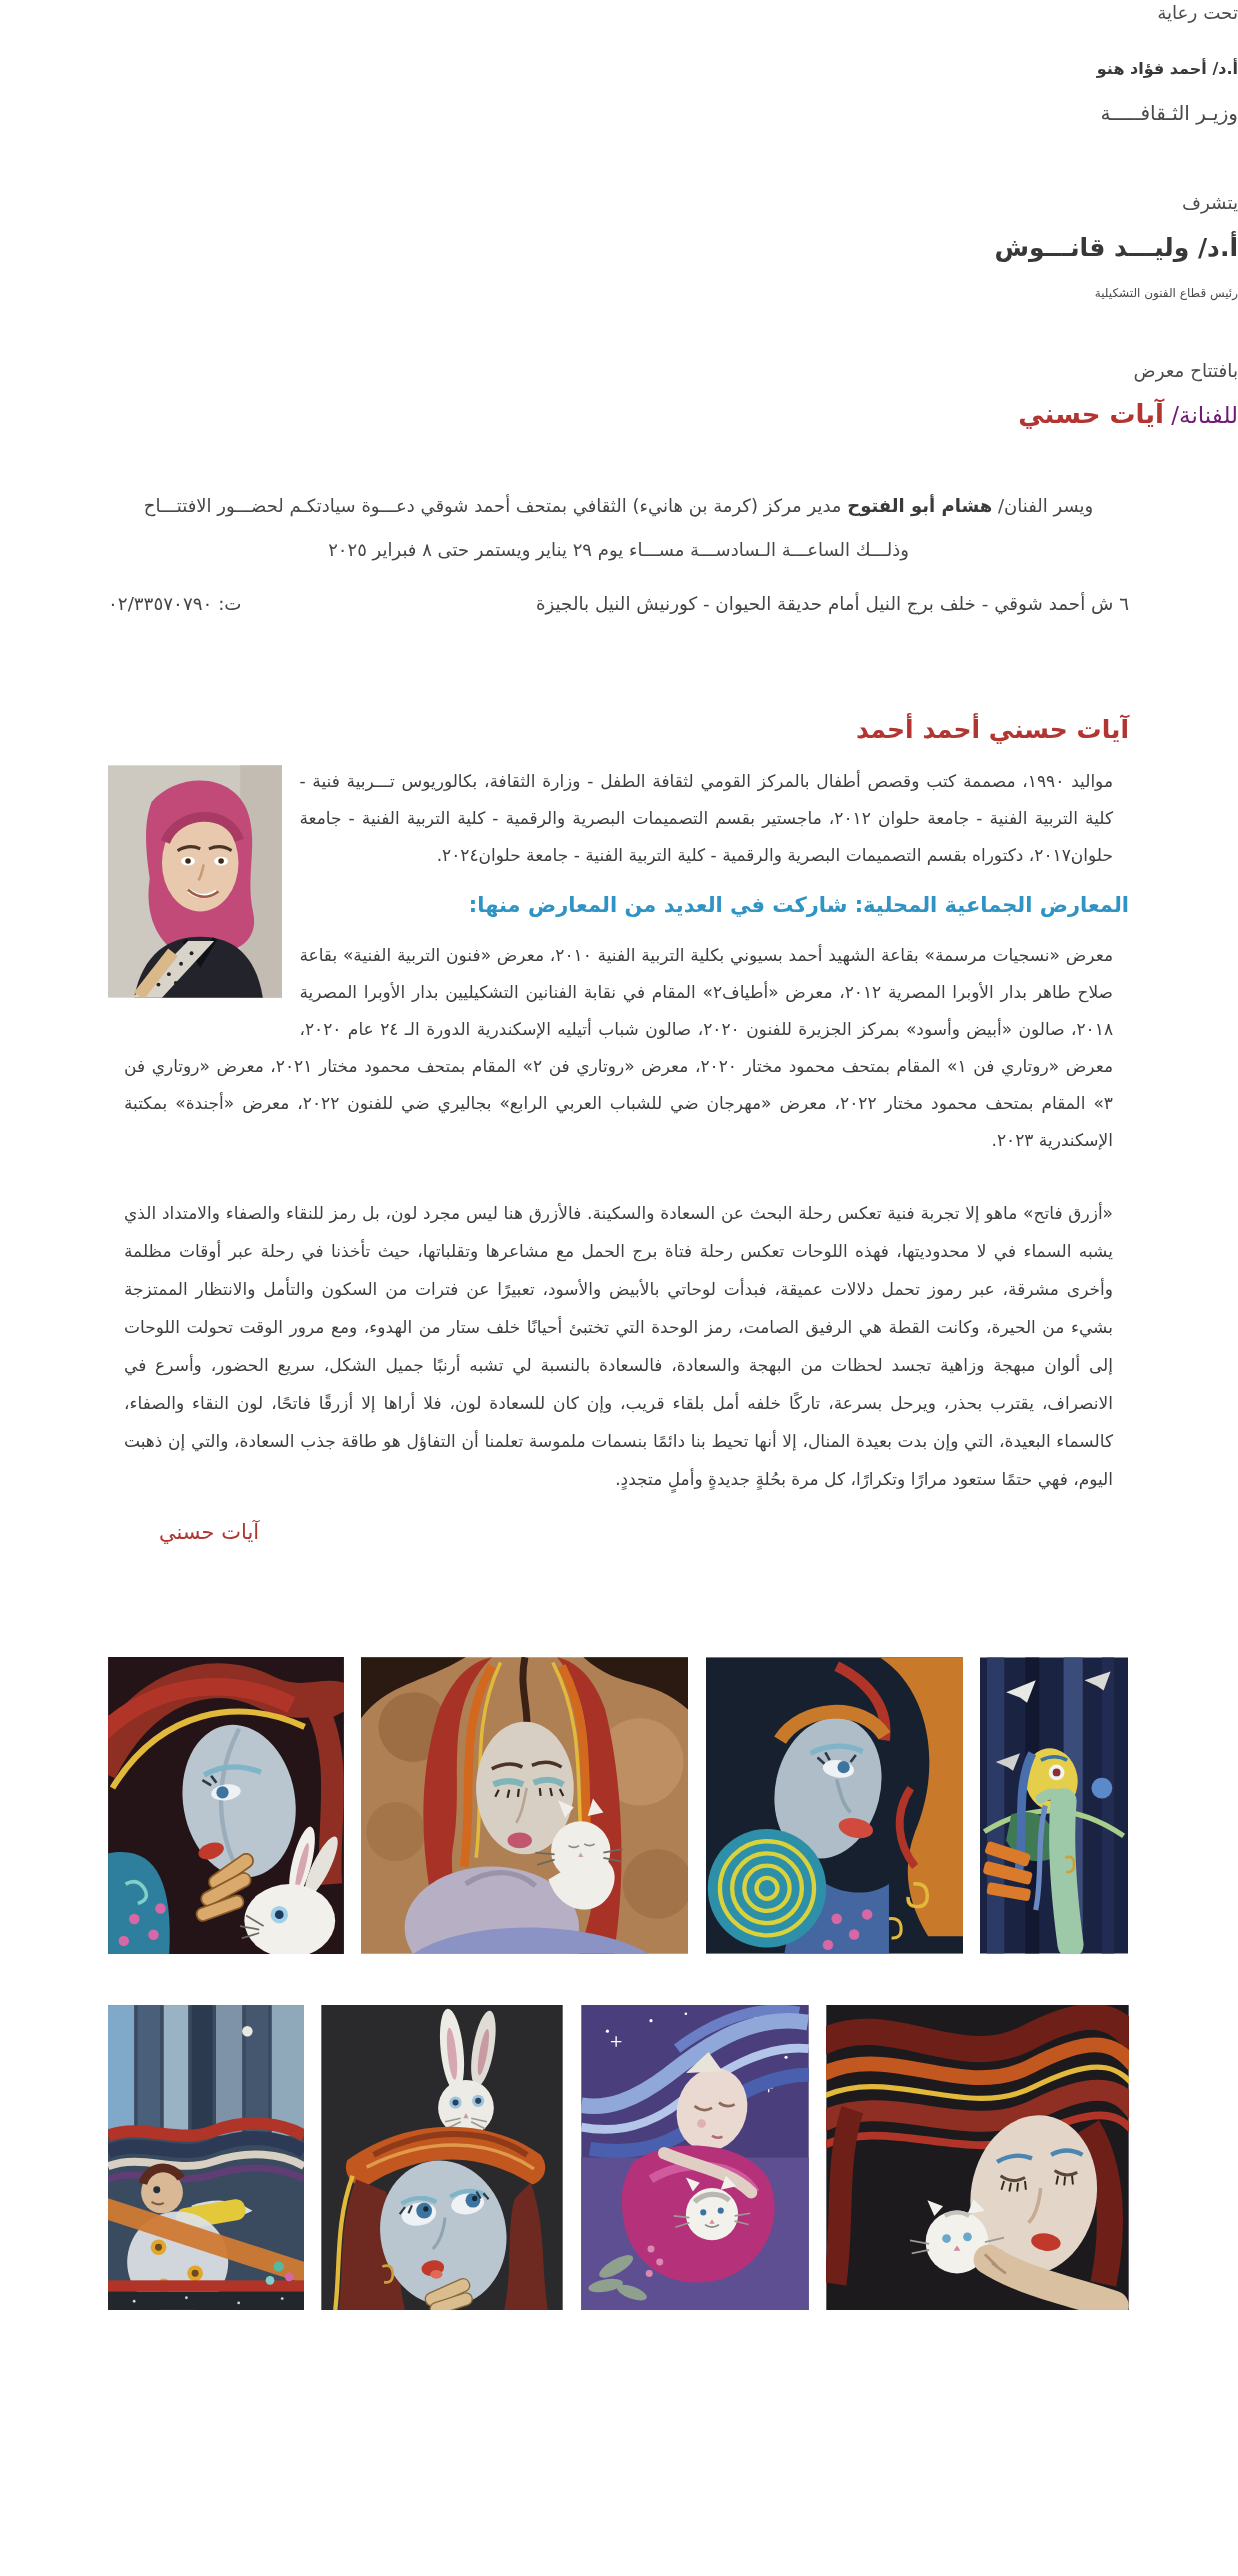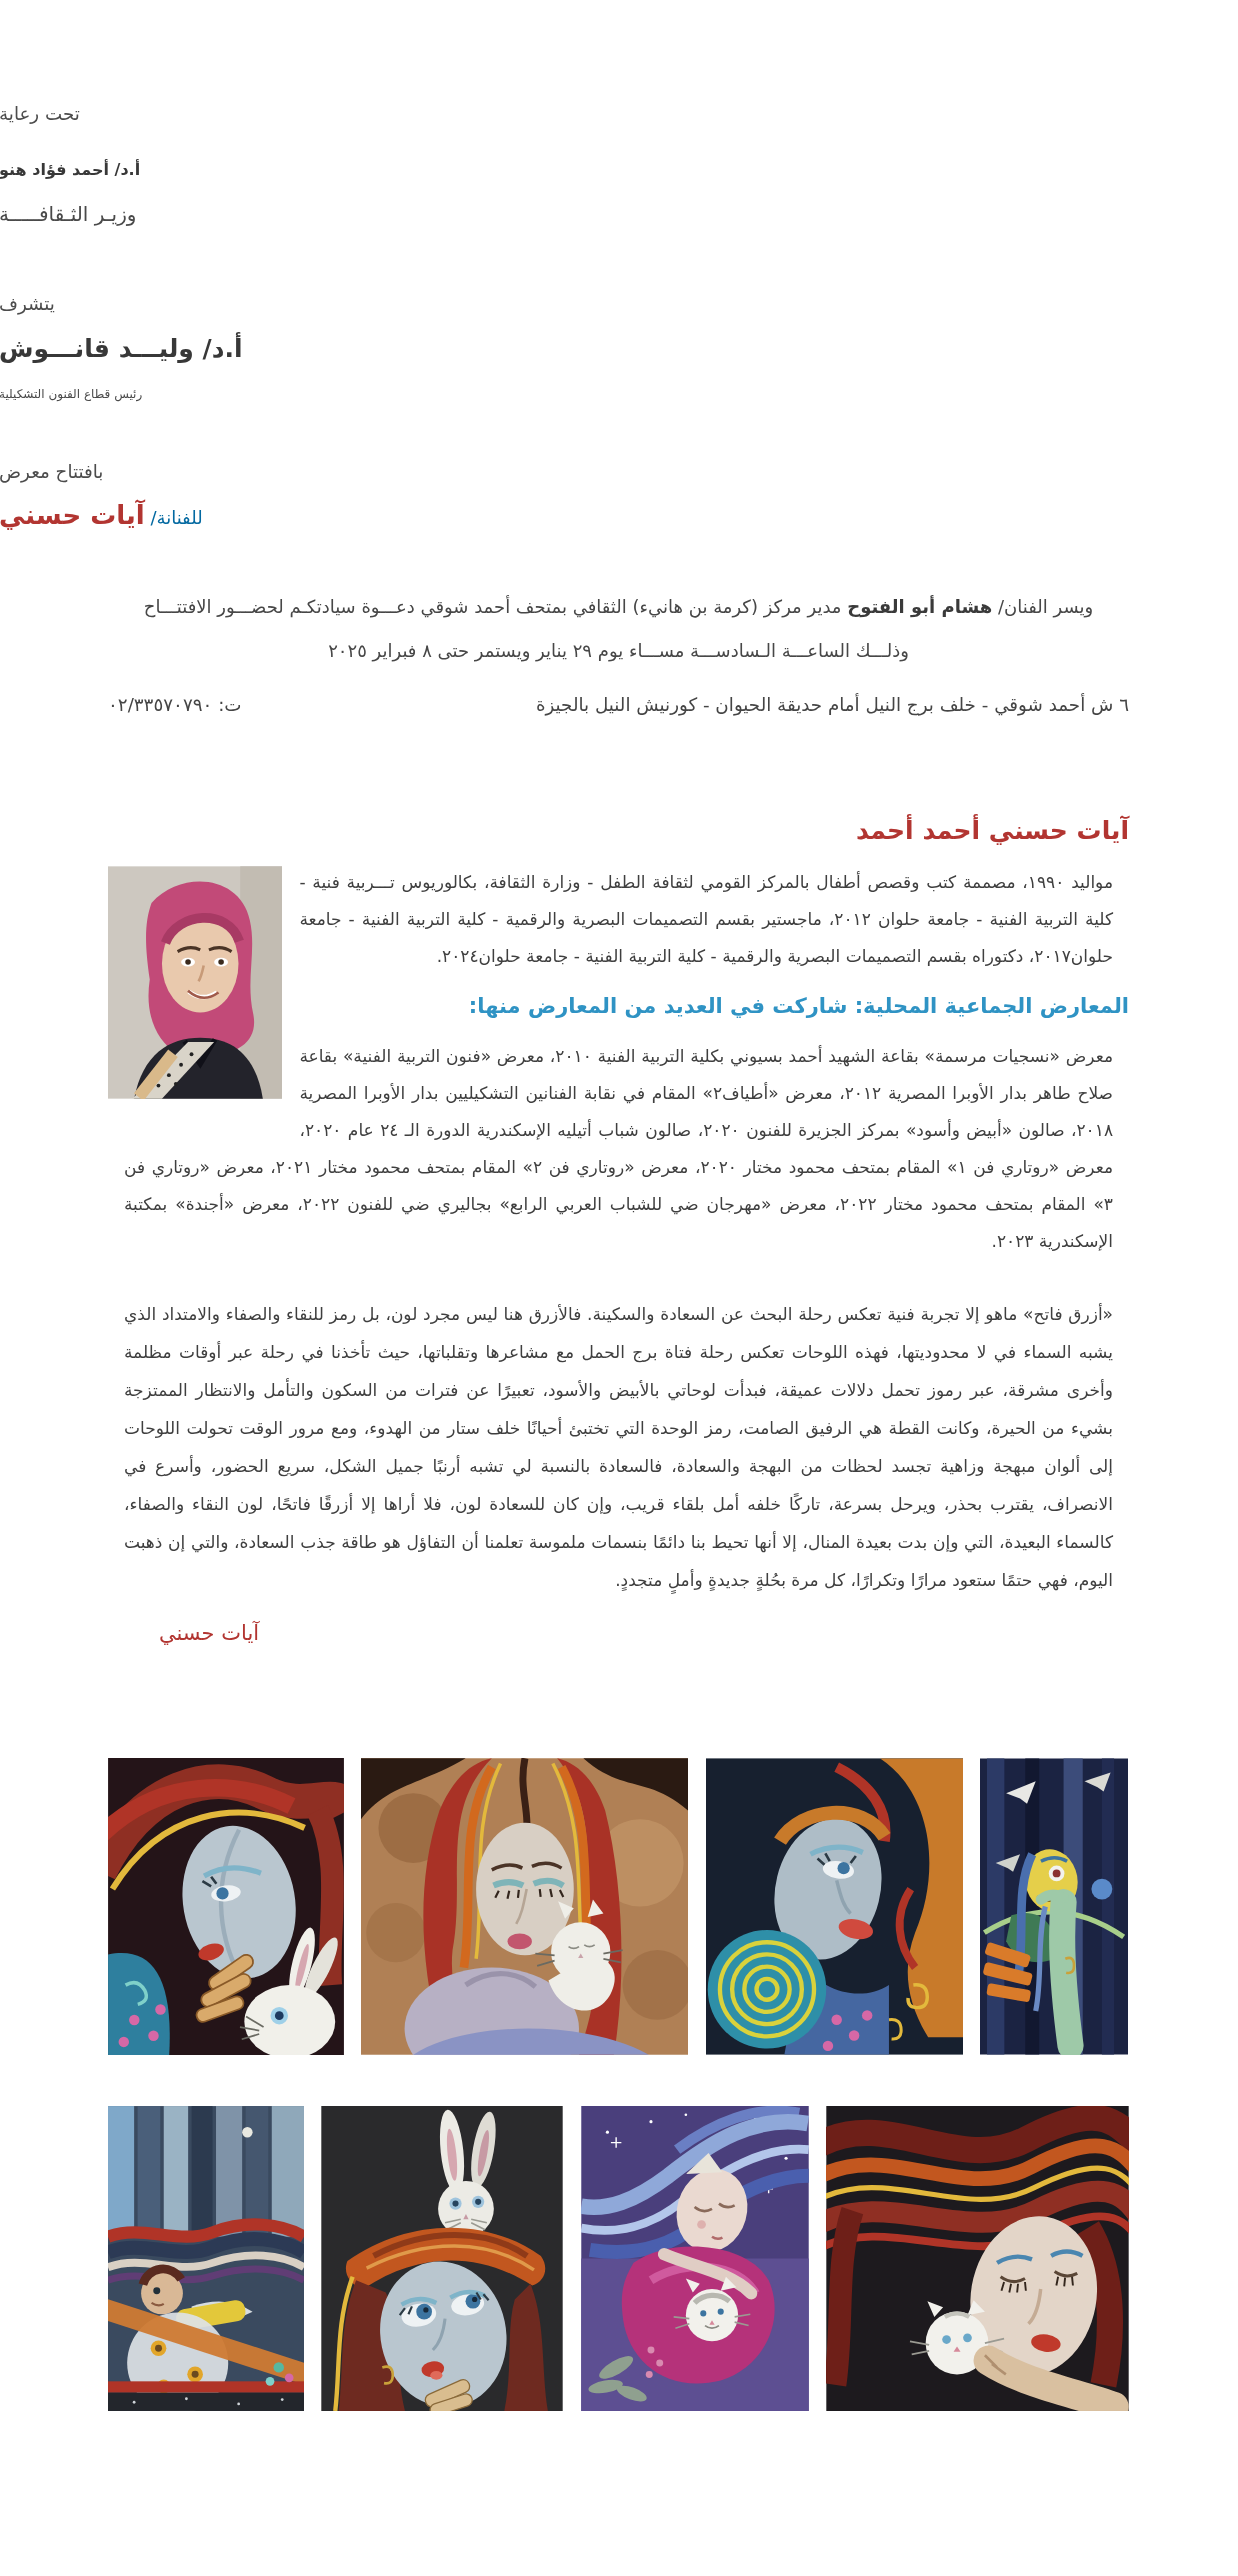--- a/index.html
+++ b/index.html
@@ -1,31 +1,31 @@
 <!DOCTYPE html>
 <html dir="rtl" lang="ar" style="font-size:14px"><head>
 <meta charset="utf-8">
 <style>
   html,body{margin:0;padding:0;background:#ffffff;}
   .page{
     width:1239px;height:2576px;background:#fff;position:relative;overflow:hidden;
     font-family:"DejaVu Sans",sans-serif;color:#3f3f3f;direction:rtl;
   }
   
-  .header{padding-top:101px;text-align:left;}
+  .header{text-align:right;}
   .lbl{font-size:18.3px;color:#4c4c4c;line-height:26px;}
   .minister-name{font-size:16px;font-weight:bold;color:#383838;line-height:33px;margin-top:26px;}
   .minister-title{font-size:20px;color:#4a4a4a;line-height:28px;margin-top:14px;letter-spacing:0.9px;}
   .honors{margin-top:63px;}
   .head-name{font-size:25px;font-weight:bold;color:#383838;line-height:35px;margin-top:14px;}
   .head-title{font-size:12px;color:#4a4a4a;line-height:28px;margin-top:14px;}
   .opening-lbl{margin-top:51px;}
   .exh-title{font-size:41px;font-weight:bold;color:#2e7fb5;line-height:52px;margin-top:17.4px;}
   .artist-line{margin-top:12.2px;line-height:37px;}
-  .artist-prefix{font-size:18px;color:#0369a1;}
+  .artist-prefix{font-size:23px;color:#701a75;}
   .artist-name{font-size:26px;font-weight:bold;color:#b23531;}
   
   .invite{margin:47px auto 0;width:1021px;text-align:center;font-size:18px;line-height:44px;color:#474747;}
   .invite b{font-weight:bold;color:#3a3a3a;}
   .addr-row{display:flex;justify-content:space-between;align-items:baseline;width:1021px;margin:21px auto 0;font-size:18.3px;color:#454545;}
   
   .bio{width:1021px;margin:98px auto 0;}
   .bio-name{font-size:25px;font-weight:bold;color:#b23531;margin:0 0 12.2px 0;line-height:35px;}
   .photo{float:left;width:174px;height:233px;margin:5.2px 17.4px 38px 0;}
   .photo svg{display:block;}

